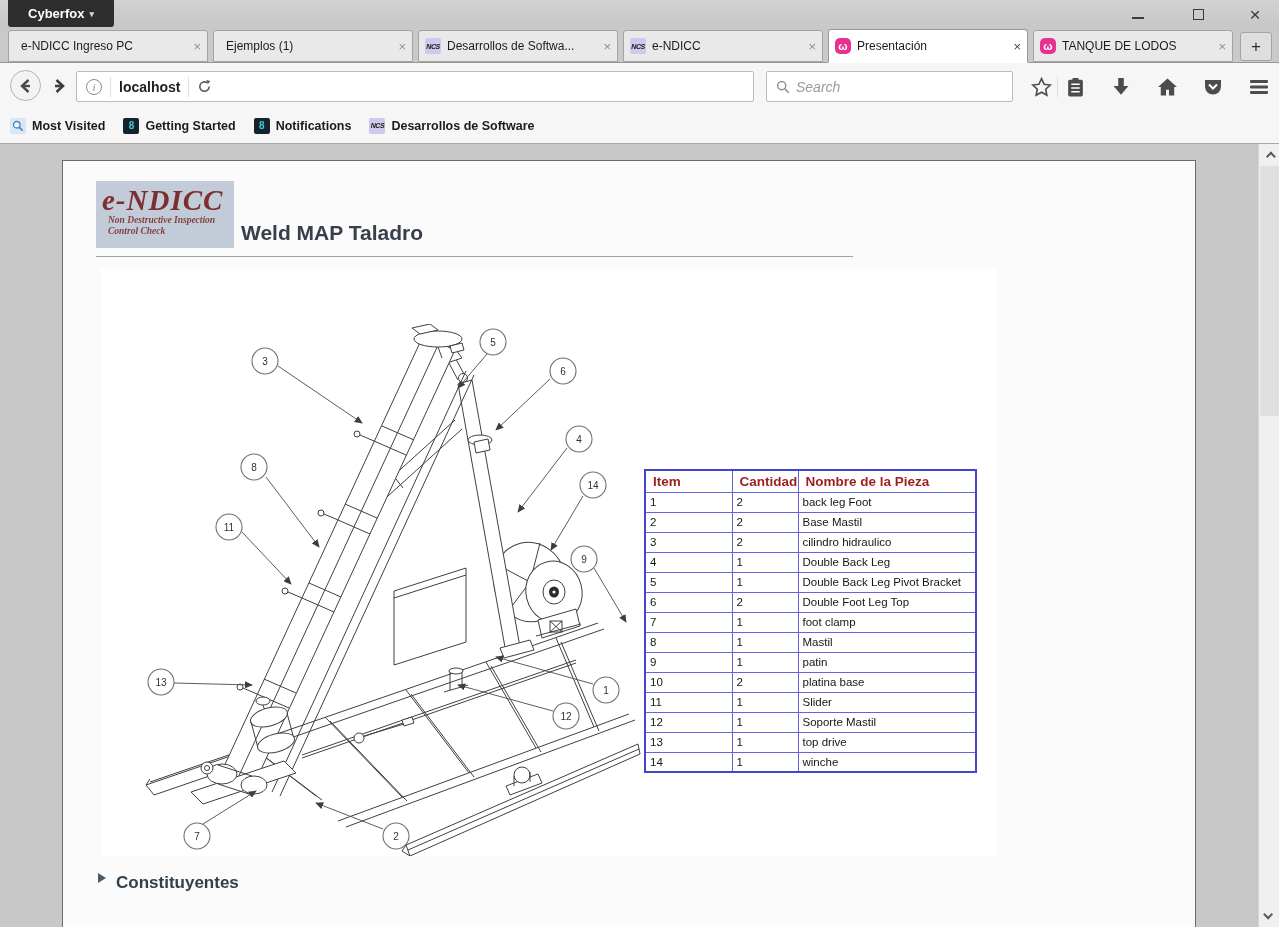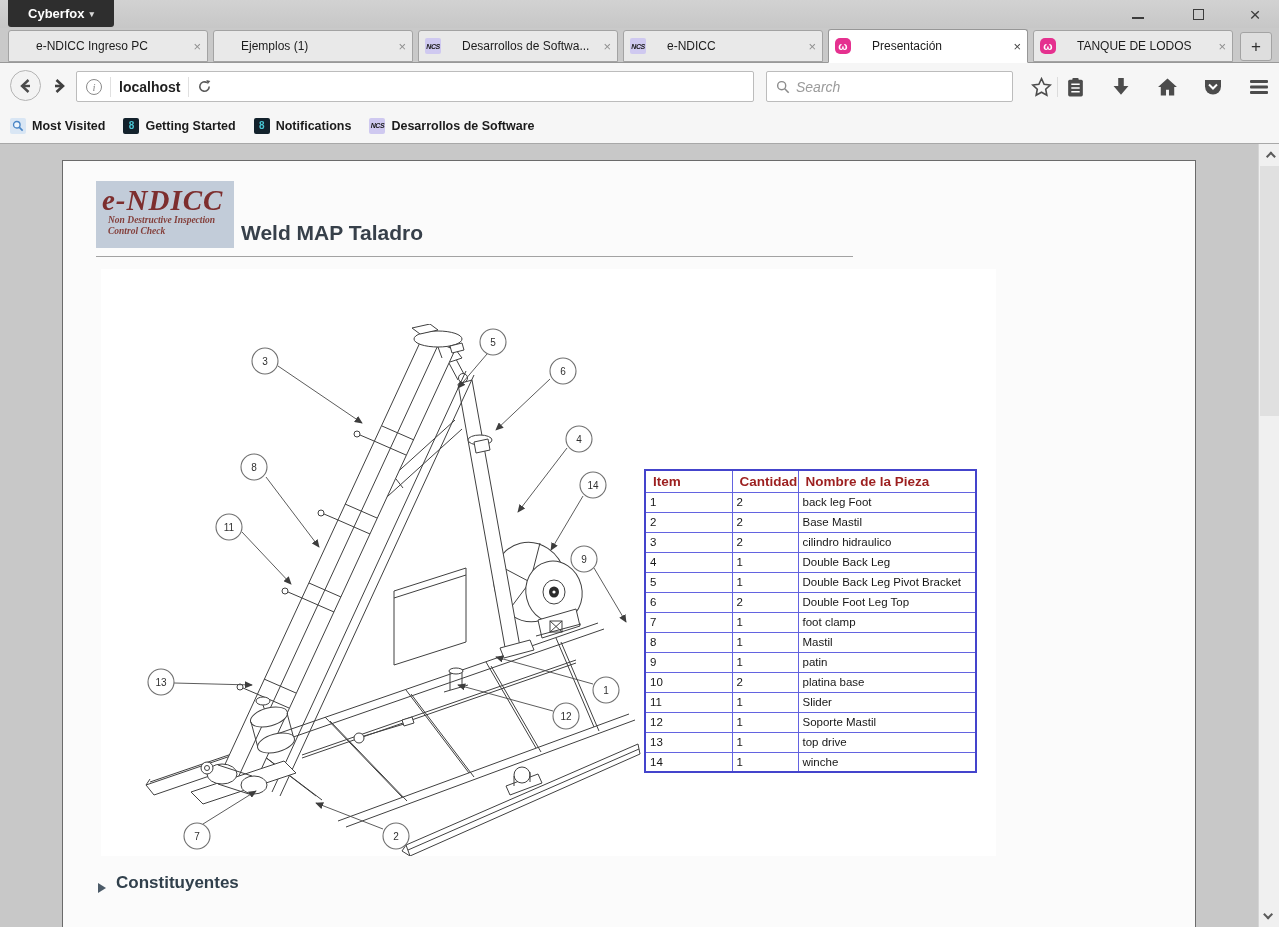--- a/index.html
+++ b/index.html
@@ -18,21 +18,21 @@
   .minbar { width:12px; height:2px; background:#3c3c3c; margin-top:8px; }
   .maxbox { width:11px; height:11px; border:1.5px solid #3c3c3c; }
   .closex { font-size:19px; line-height:19px; }
 
   
   .tabstrip { position:absolute; left:0; top:28px; width:1279px; height:34px; background:#c9c9c9; }
   .tab { position:absolute; top:2px; height:32px; width:200px; background:#e9e9e9;
          border:1px solid #a3a3a3; border-radius:3px 3px 0 0; display:flex; align-items:center;
          padding:0 6px; font-size:12px; color:#1c1c1c; }
   .tab.active { background:#fff; height:34px; top:1px; border-color:#979797; border-bottom:1px solid #fff; z-index:5; }
-  .tab .lbl { flex:1; white-space:nowrap; overflow:hidden; margin-left:21px; }
+  .tab .lbl { flex:1; white-space:nowrap; overflow:hidden; margin-left:6px; }
   .tab .tclose { color:#8f8f8f; font-size:13px; margin-left:4px; }
   .tab.active .tclose { color:#444; }
   .fav { width:16px; height:16px; flex:0 0 16px; display:flex; align-items:center; justify-content:center; }
   .fav-ncs { background:#cfc9f0; border-radius:2px; font-size:7px; font-weight:bold; font-style:italic;
              letter-spacing:-0.5px; color:#141414; }
   .fav-wamp { background:#e5318f; border-radius:5px; color:#fff; font-size:11px; font-weight:bold; line-height:15px; }
   .newtab { position:absolute; left:1240px; top:4px; width:32px; height:29px; background:#dedede;
             border:1px solid #a3a3a3; border-radius:3px; font-size:17px; color:#2f2f2f;
             display:flex; align-items:center; justify-content:center; }
 
@@ -95,21 +95,21 @@
   .drawwrap { position:absolute; left:5px; top:55px; width:535px; height:532px; }
 
   .ptable { position:absolute; left:543px; top:200px; border-collapse:collapse; background:#fff;
             border:2px solid #4444cc; }
   .ptable th, .ptable td { border:1px solid #6363e0; }
   .ptable th { color:#9c1f1f; font-size:13.5px; font-weight:bold; height:22px; text-align:left;
                white-space:nowrap; overflow:hidden; padding:0 7px; }
   .ptable th.c1 { width:87px; } .ptable th.c2 { width:66px; max-width:66px; } .ptable th.c3 { width:178px; }
   .ptable td { font-size:11.5px; color:#161616; height:20px; padding:0 4px; white-space:nowrap; }
 
-  .constit { position:absolute; left:35px; top:712px; display:flex; align-items:flex-end; gap:10px; }
+  .constit { position:absolute; left:35px; top:712px; display:flex; align-items:flex-start; gap:10px; }
   .tri-right { width:0; height:0; border-left:8px solid #4c5b68; border-top:5px solid transparent;
                border-bottom:5px solid transparent; }
   .constit .clabel { font-size:17px; font-weight:bold; color:#31404c; }
 
   svg { display:block; }
   .ln { stroke:#404040; stroke-width:1; fill:none; }
   .lnf { stroke:#404040; stroke-width:1; fill:#fff; }
   .balloon circle { fill:#fff; stroke:#707070; stroke-width:1.1; }
   .balloon text { font-size:10px; fill:#303030; text-anchor:middle; font-family:"Liberation Sans",sans-serif; }
   .leader { stroke:#4a4a4a; stroke-width:0.9; fill:none; }

